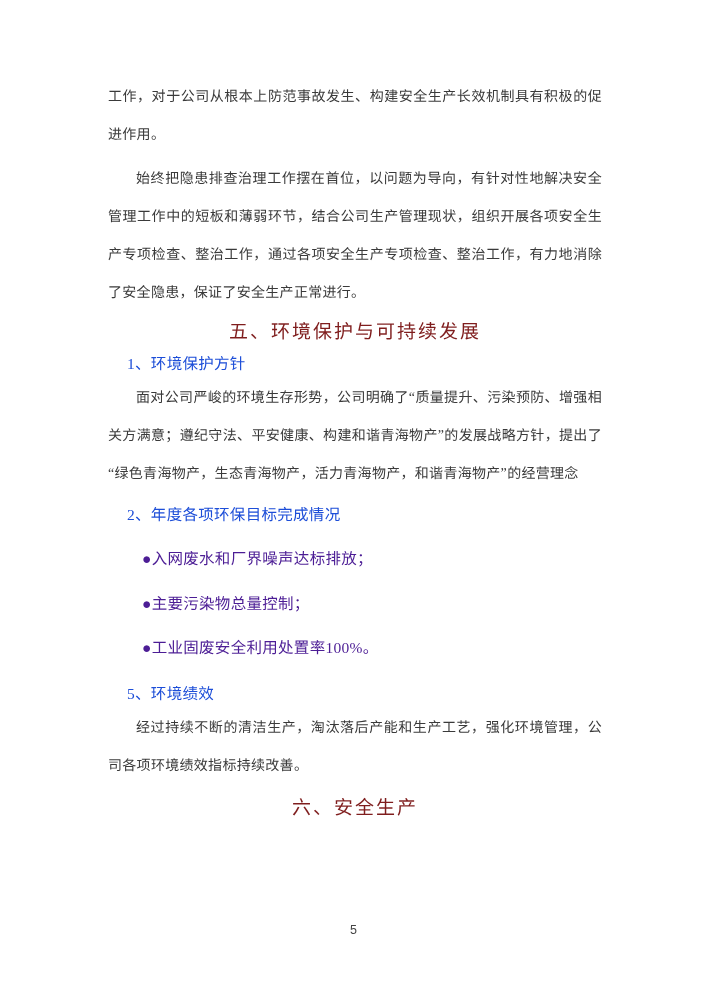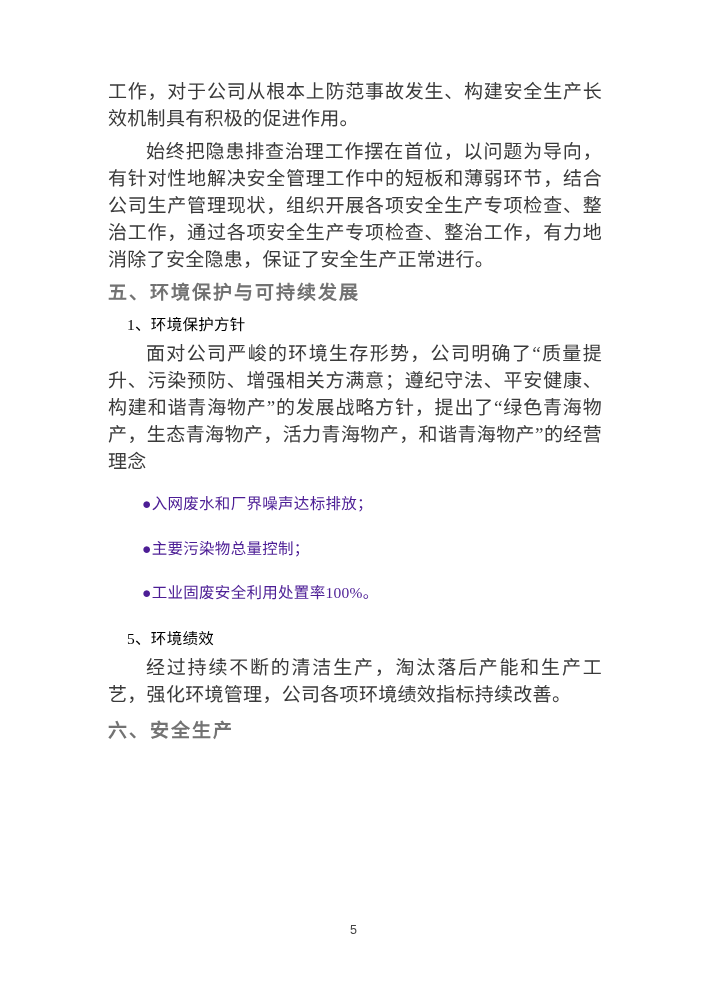--- a/index.html
+++ b/index.html
@@ -17,48 +17,49 @@
     overflow: hidden;
   }
   .content {
     position: absolute;
     left: 108px;
     top: 78px;
     width: 494px;
   }
   p.body {
     margin: 0 0 6px 0;
-    font-size: 19px;
-    line-height: 27px;
+    font-size: 14px;
+    line-height: 38px;
     text-align: justify;
     text-justify: inter-ideograph;
     letter-spacing: 0.3px;
     color: #3a3a3a;
   }
   p.indent {
     text-indent: 2em;
   }
   h2.section-heading {
     margin: 6px 0 2px 0;
     font-family: "Liberation Sans", sans-serif;
-    font-weight: 700;
+    font-weight: 400;
     font-size: 19px;
     line-height: 28px;
-    color: #737373;
+    text-align: center;
+    color: #7f1d1d;
     letter-spacing: 2px;
   }
   h2.section-heading.safety {
     margin-top: 9px;
   }
   p.sub-heading {
     margin: 0;
     padding-left: 19px;
     font-size: 15.5px;
     line-height: 31px;
-    color: #000000;
+    color: #1d4ed8;
     letter-spacing: 0.3px;
   }
   p.bullet {
     margin: 14px;
     padding-left: 20px;
     font-size: 15.5px;
     line-height: 30.5px;
     color: #4c1d95;
     letter-spacing: 0.3px;
   }
@@ -82,20 +83,21 @@
     <p class="body">工作，对于公司从根本上防范事故发生、构建安全生产长效机制具有积极的促进作用。</p>
 
     <p class="body indent">始终把隐患排查治理工作摆在首位，以问题为导向，有针对性地解决安全管理工作中的短板和薄弱环节，结合公司生产管理现状，组织开展各项安全生产专项检查、整治工作，通过各项安全生产专项检查、整治工作，有力地消除了安全隐患，保证了安全生产正常进行。</p>
 
     <h2 class="section-heading">五、环境保护与可持续发展</h2>
 
     <p class="sub-heading">1、环境保护方针</p>
 
     <p class="body indent">面对公司严峻的环境生存形势，公司明确了“质量提升、污染预防、增强相关方满意；遵纪守法、平安健康、构建和谐青海物产”的发展战略方针，提出了“绿色青海物产，生态青海物产，活力青海物产，和谐青海物产”的经营理念</p>
 
+    <p class="sub-heading">2、年度各项环保目标完成情况</p>
 
 
     <p class="bullet">●入网废水和厂界噪声达标排放；</p>
     <p class="bullet">●主要污染物总量控制；</p>
     <p class="bullet">●工业固废安全利用处置率100%。</p>
 
     <p class="sub-heading">5、环境绩效</p>
 
     <p class="body indent">经过持续不断的清洁生产，淘汰落后产能和生产工艺，强化环境管理，公司各项环境绩效指标持续改善。</p>
 

